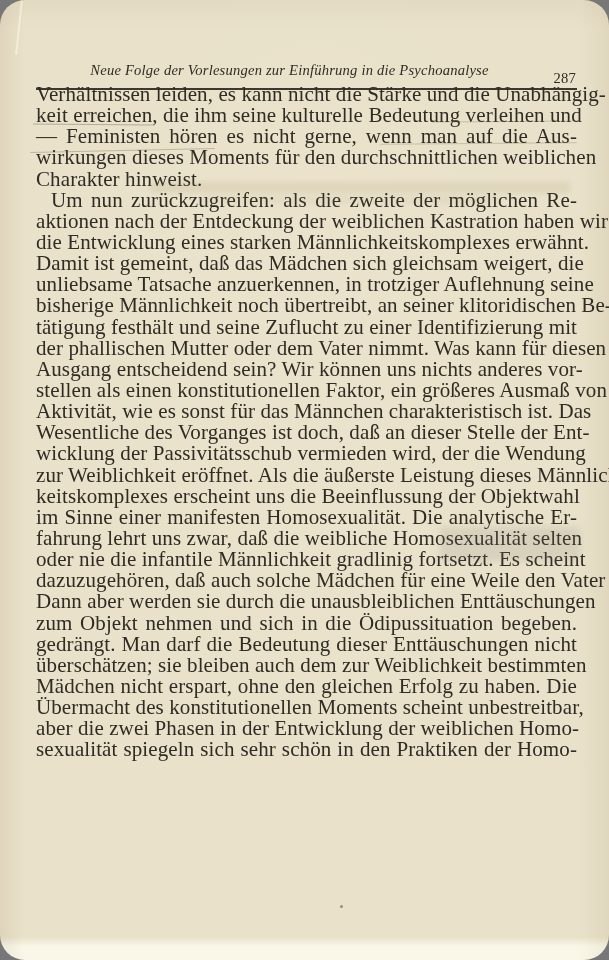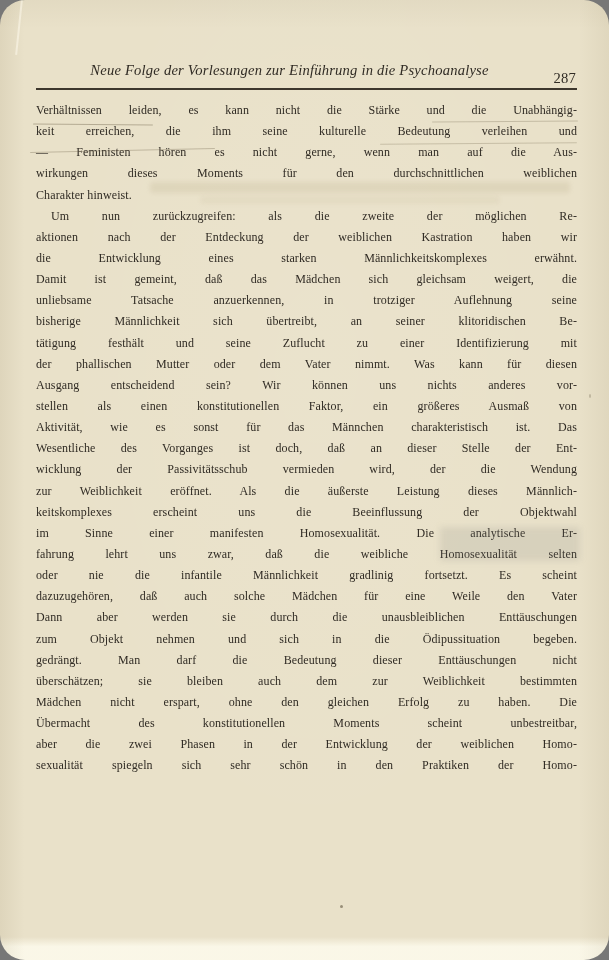--- a/index.html
+++ b/index.html
@@ -44,23 +44,23 @@
     position: absolute;
     right: 1px;
     top: 8px;
     font-style: normal;
     font-size: 14.6px;
   }
   
   .textblock {
     position: absolute;
     left: 36px;
-    top: 100px;
+    top: 84px;
     width: 541px;
-    font-size: 12px;
+    font-size: 21px;
     letter-spacing: 0.1px;
   }
   .line {
     height: 21.15px;
     line-height: 21.15px;
     text-align: justify;
     text-align-last: justify;
     white-space: nowrap;
     overflow: visible;
   }
@@ -114,21 +114,21 @@
     <div class="line">keit erreichen, die ihm seine kulturelle Bedeutung verleihen und</div>
     <div class="line">— Feministen hören es nicht gerne, wenn man auf die Aus-</div>
     <div class="line">wirkungen dieses Moments für den durchschnittlichen weiblichen</div>
     <div class="line endline">Charakter hinweist.</div>
 
     <div class="line indent">Um nun zurückzugreifen: als die zweite der möglichen Re-</div>
     <div class="line">aktionen nach der Entdeckung der weiblichen Kastration haben wir</div>
     <div class="line">die Entwicklung eines starken Männlichkeitskomplexes erwähnt.</div>
     <div class="line">Damit ist gemeint, daß das Mädchen sich gleichsam weigert, die</div>
     <div class="line">unliebsame Tatsache anzuerkennen, in trotziger Auflehnung seine</div>
-    <div class="line">bisherige Männlichkeit sich übertreibt, an seiner klitoridischen Be-</div>
+    <div class="line">bisherige Männlichkeit noch übertreibt, an seiner klitoridischen Be-</div>
     <div class="line">tätigung festhält und seine Zuflucht zu einer Identifizierung mit</div>
     <div class="line">der phallischen Mutter oder dem Vater nimmt. Was kann für diesen</div>
     <div class="line">Ausgang entscheidend sein? Wir können uns nichts anderes vor-</div>
     <div class="line">stellen als einen konstitutionellen Faktor, ein größeres Ausmaß von</div>
     <div class="line">Aktivität, wie es sonst für das Männchen charakteristisch ist. Das</div>
     <div class="line">Wesentliche des Vorganges ist doch, daß an dieser Stelle der Ent-</div>
     <div class="line">wicklung der Passivitätsschub vermieden wird, der die Wendung</div>
     <div class="line">zur Weiblichkeit eröffnet. Als die äußerste Leistung dieses Männlich-</div>
     <div class="line">keitskomplexes erscheint uns die Beeinflussung der Objektwahl</div>
     <div class="line">im Sinne einer manifesten Homosexualität. Die analytische Er-</div>

